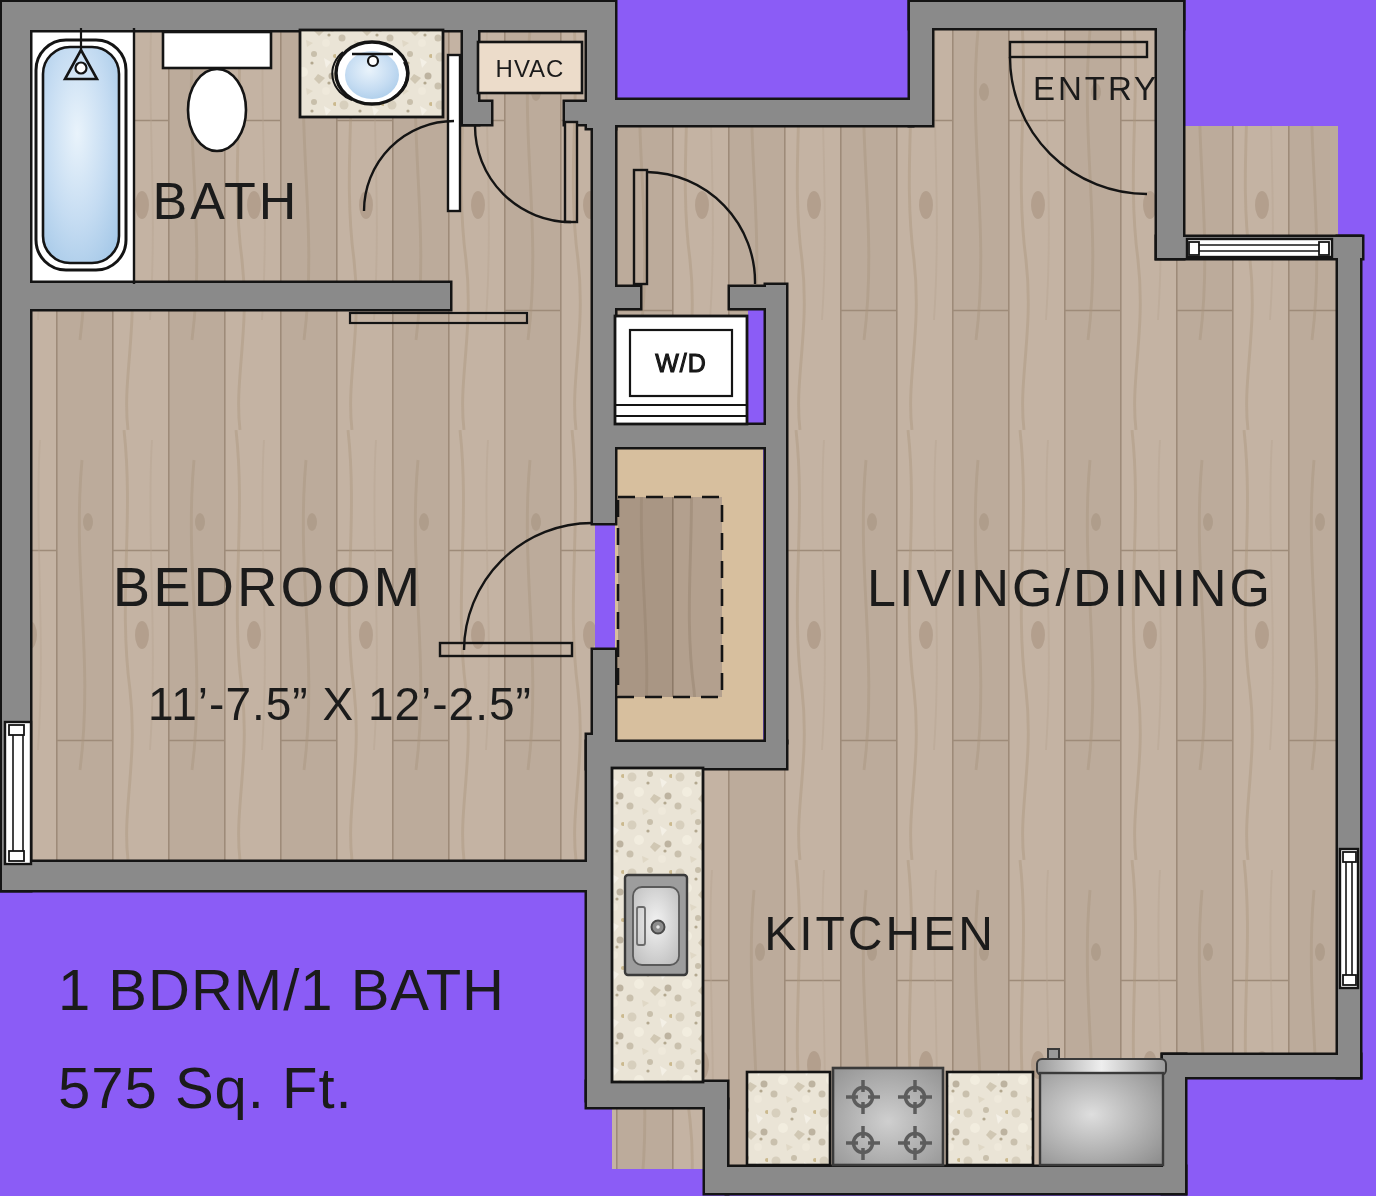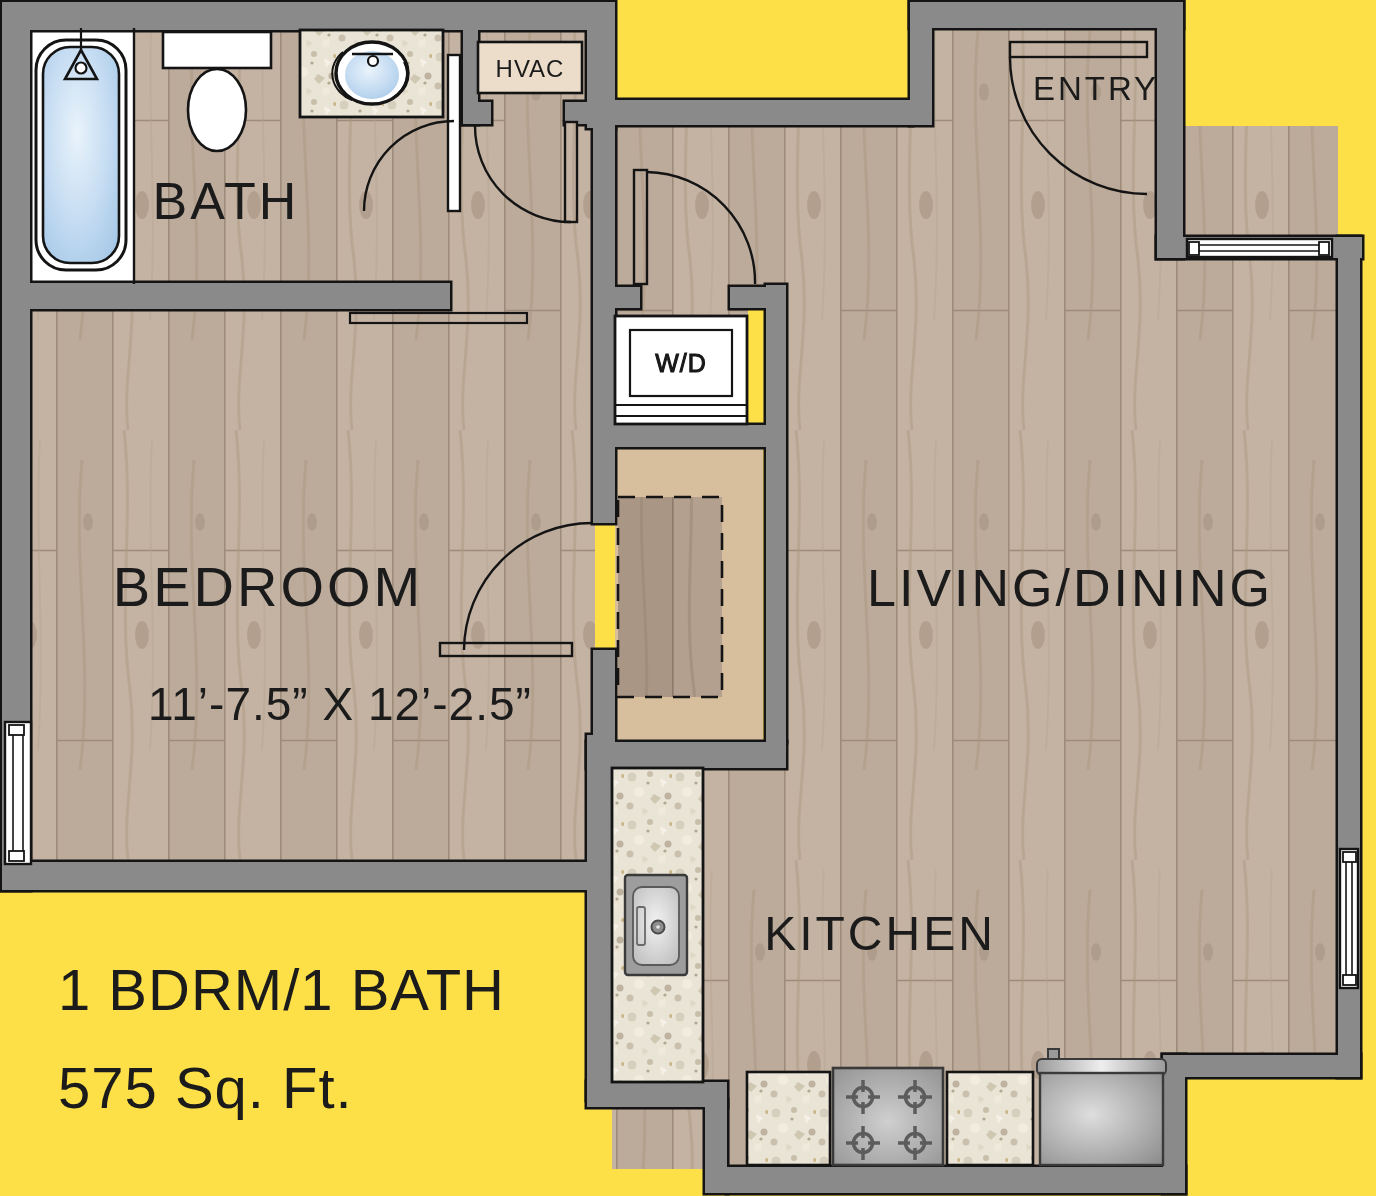--- a/index.html
+++ b/index.html
@@ -1,16 +1,16 @@
 <!DOCTYPE html>
 <html><head>
 <meta charset="utf-8">
 <style>
   html,body{margin:0;padding:0;background:#ffffff;}
-  .stage{position:relative;width:1376px;height:1196px;background:#fde047;overflow:hidden;}
+  .stage{position:relative;width:1376px;height:1196px;background:#8b5cf6;overflow:hidden;}
   svg{display:block;}
   .lbl{font-family:"Liberation Sans","DejaVu Sans",sans-serif;fill:#1b1b1b;}
   .lbl-room{letter-spacing:3px;}
   .lbl-small{letter-spacing:1px;}
   .wallstroke{stroke:#141414;stroke-width:5;}
 </style>
 </head>
 <body>
 
 <div class="stage">

